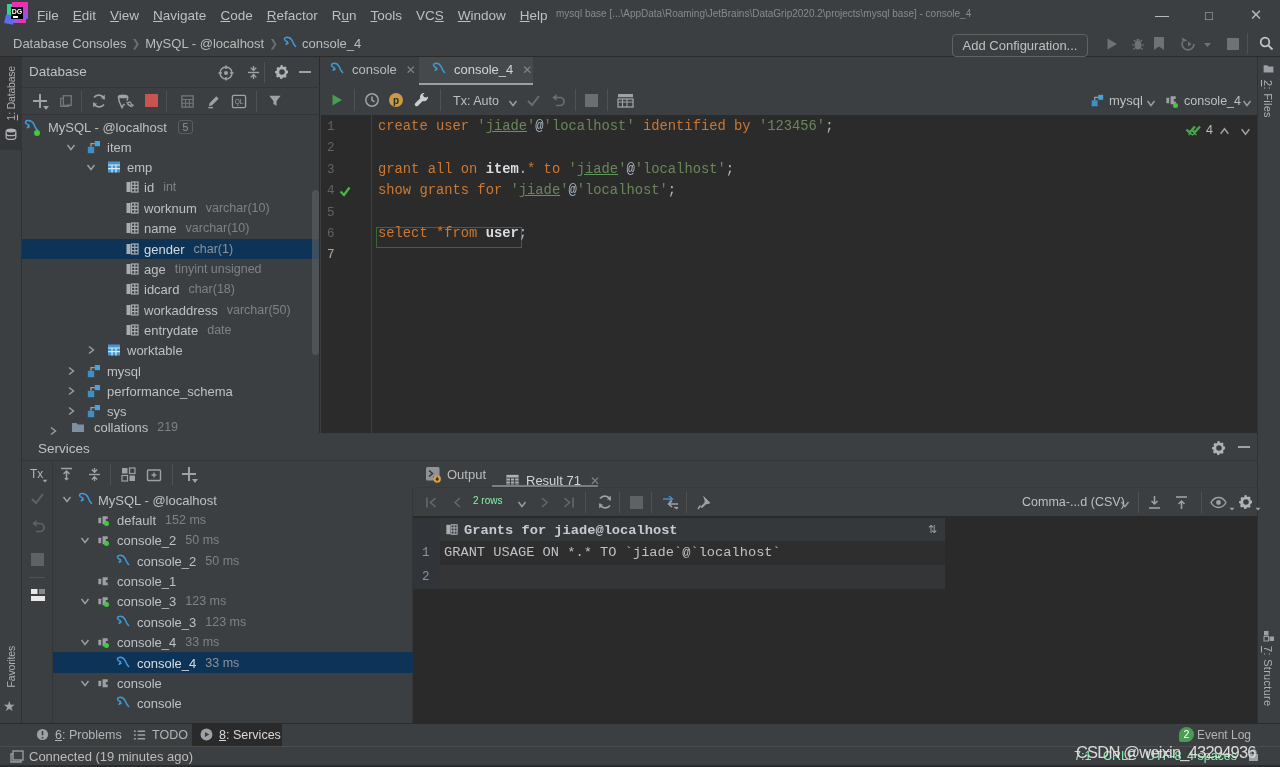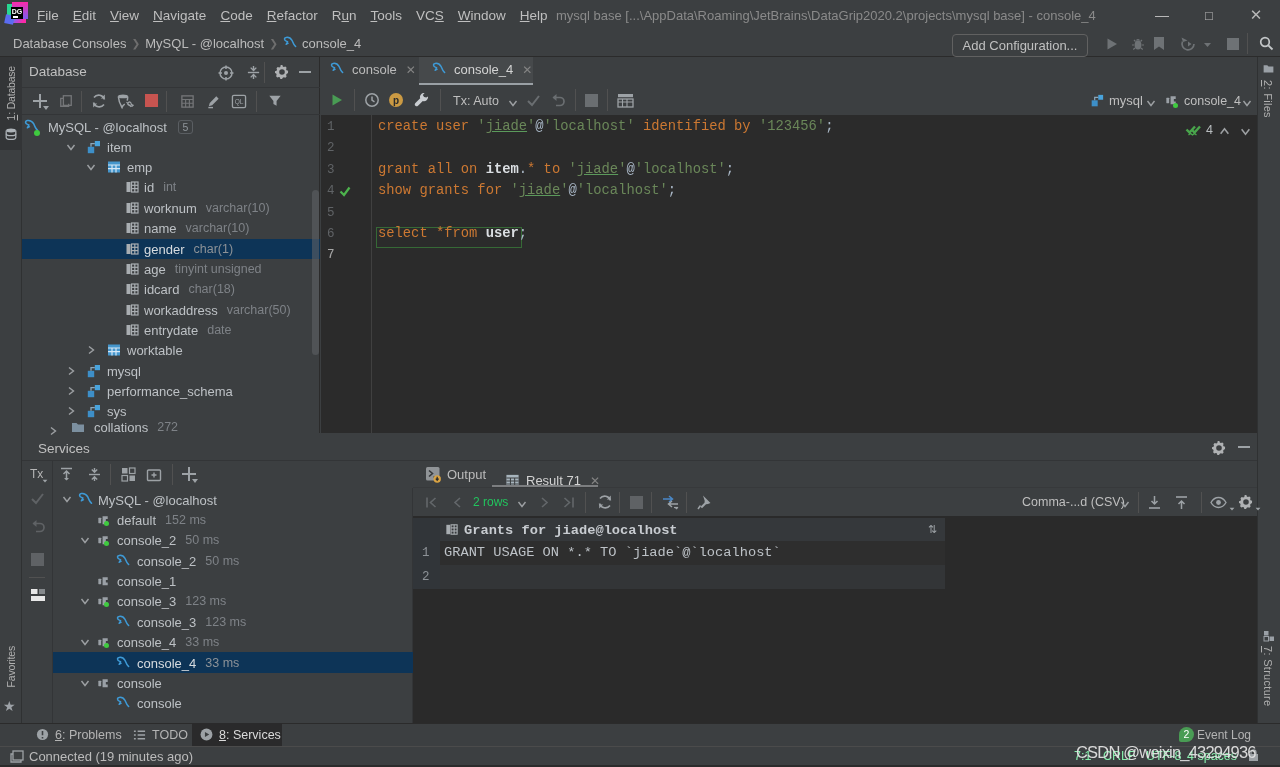--- a/index.html
+++ b/index.html
@@ -5,21 +5,21 @@
 #app{position:relative;width:1280px;height:767px;color:#bbbbbb;font-size:13px;}
 .abs{position:absolute;}
 .dim{color:#86efac;text-align:right;}
 .mono{font-family:"Liberation Mono",monospace;}
 svg.ic{display:inline-block;vertical-align:middle;}
 
 #titlebar{left:0;top:0;width:1280px;height:30px;background:#3c3f41;}
 #menus{left:30px;top:0;height:30px;display:flex;align-items:center;}
 #menus span{padding:0 7px;font-size:13.5px;color:#bfbfbf;}
 #menus u{text-decoration:underline;}
-#wintitle{left:556px;top:8px;font-size:13px;color:#8a8a8a;}
+#wintitle{left:556px;top:8px;font-size:10px;color:#8a8a8a;}
 .winbtn{top:0;height:30px;width:46px;display:flex;align-items:center;justify-content:center;color:#b8b8b8;font-size:14px;}
 
 #toolbar{left:0;top:30px;width:1280px;height:27px;background:#3c3f41;border-bottom:1px solid #2b2b2b;}
 #crumbs{left:13px;top:30px;height:26px;display:flex;align-items:center;font-size:13px;color:#bbb;}
 .crumbsep{color:#6e6e6e;padding:0 5px;font-size:10.5px;}
 #addcfg{left:952px;top:34px;width:136px;height:23px;border:1px solid #616161;border-radius:4px;color:#c0c0c0;font-size:13px;display:flex;align-items:center;justify-content:center;}
 
 #lstripe{left:0;top:57px;width:22px;height:666px;background:#3c3f41;border-right:1px solid #2f3132;}
 #rstripe{left:1257px;top:57px;width:23px;height:666px;background:#3c3f41;border-left:1px solid #2f3132;}
 .vlabel{writing-mode:vertical-rl;transform:rotate(180deg);font-size:10.5px;color:#b0b0b0;letter-spacing:-0.2px;}
@@ -308,21 +308,21 @@
       <use href="#chr"></use>
     </svg>
 <div class="trow" style="left:86px;top:401px;"><svg class="ic" width="16" height="16" style="margin-right:5px">
         <use href="#schemai"></use>
       </svg>sys</div>
 <svg class="abs" width="10" height="10" style="left:48px;top:426px">
       <use href="#chr"></use>
     </svg>
 <div class="trow" style="left:70px;top:421px;height:12px;overflow:hidden;"><svg class="ic" width="16" height="16" style="margin-right:8px">
         <use href="#foldi"></use>
-      </svg>collations<span class="typ">272</span></div>
+      </svg>collations<span class="typ">219</span></div>
 <div class="abs" style="left:312px;top:190px;width:7px;height:165px;background:#5d6164;border-radius:4px;opacity:0.6;"></div>
 
 <div id="edtabs" class="abs"></div>
 <div class="abs" style="left:419px;top:57px;width:114px;height:26px;background:#46494b;"></div>
 <div class="abs" style="left:419px;top:83px;width:114px;height:3px;background:#9aa0a5;"></div>
 <div class="abs" style="left:330px;top:62px;display:flex;align-items:center;font-size:13px;color:#bbb;"><svg class="ic" width="15" height="15" style="margin-right:7px">
         <use href="#dolphin"></use>
       </svg>console<span style="color:#848484;margin-left:9px;font-size:12px;">✕</span></div>
 <div class="abs" style="left:432px;top:62px;display:flex;align-items:center;font-size:13px;color:#d3d3d3;"><svg class="ic" width="15" height="15" style="margin-right:7px">
         <use href="#dolphin"></use>
@@ -536,21 +536,21 @@
         <path d="M1.5 5.4h13M1.5 8.6h13M1.5 11.8h13M5.8 5.4v8.6M10.3 5.4v8.6" stroke="#3c3f41" stroke-width="1.1" fill="none"></path>
       </svg>Result 71<span style="color:#848484;margin-left:9px;font-size:12px;">✕</span></div>
 <div class="abs" style="left:492px;top:485px;width:106px;height:2px;background:#7c7e80;"></div>
 
 <svg class="abs" width="13" height="13" style="left:425px;top:496px" viewBox="0 0 13 13">
       <path d="M2 1.5v10M10.5 2L5.5 6.5L10.5 11" stroke="#63676a" stroke-width="1.6" fill="none"></path>
     </svg>
 <svg class="abs" width="10" height="13" style="left:452px;top:496px" viewBox="0 0 10 13">
       <path d="M8 2L3 6.5L8 11" stroke="#63676a" stroke-width="1.6" fill="none"></path>
     </svg>
-<div class="abs" style="left:473px;top:495px;font-size:12px;color:#22c55e;">2 rows</div>
+<div class="abs" style="left:473px;top:495px;font-size:10px;color:#86efac;">2 rows</div>
 <svg class="abs" width="10" height="10" style="left:517px;top:499px">
       <use href="#chd"></use>
     </svg>
 <svg class="abs" width="10" height="13" style="left:540px;top:496px" viewBox="0 0 10 13">
       <path d="M2 2L7 6.5L2 11" stroke="#63676a" stroke-width="1.6" fill="none"></path>
     </svg>
 <svg class="abs" width="13" height="13" style="left:562px;top:496px" viewBox="0 0 13 13">
       <path d="M11 1.5v10M2.5 2L7.5 6.5L2.5 11" stroke="#63676a" stroke-width="1.6" fill="none"></path>
     </svg>
 <div class="abs" style="left:585px;top:492px;width:1px;height:21px;background:#515151;"></div>

